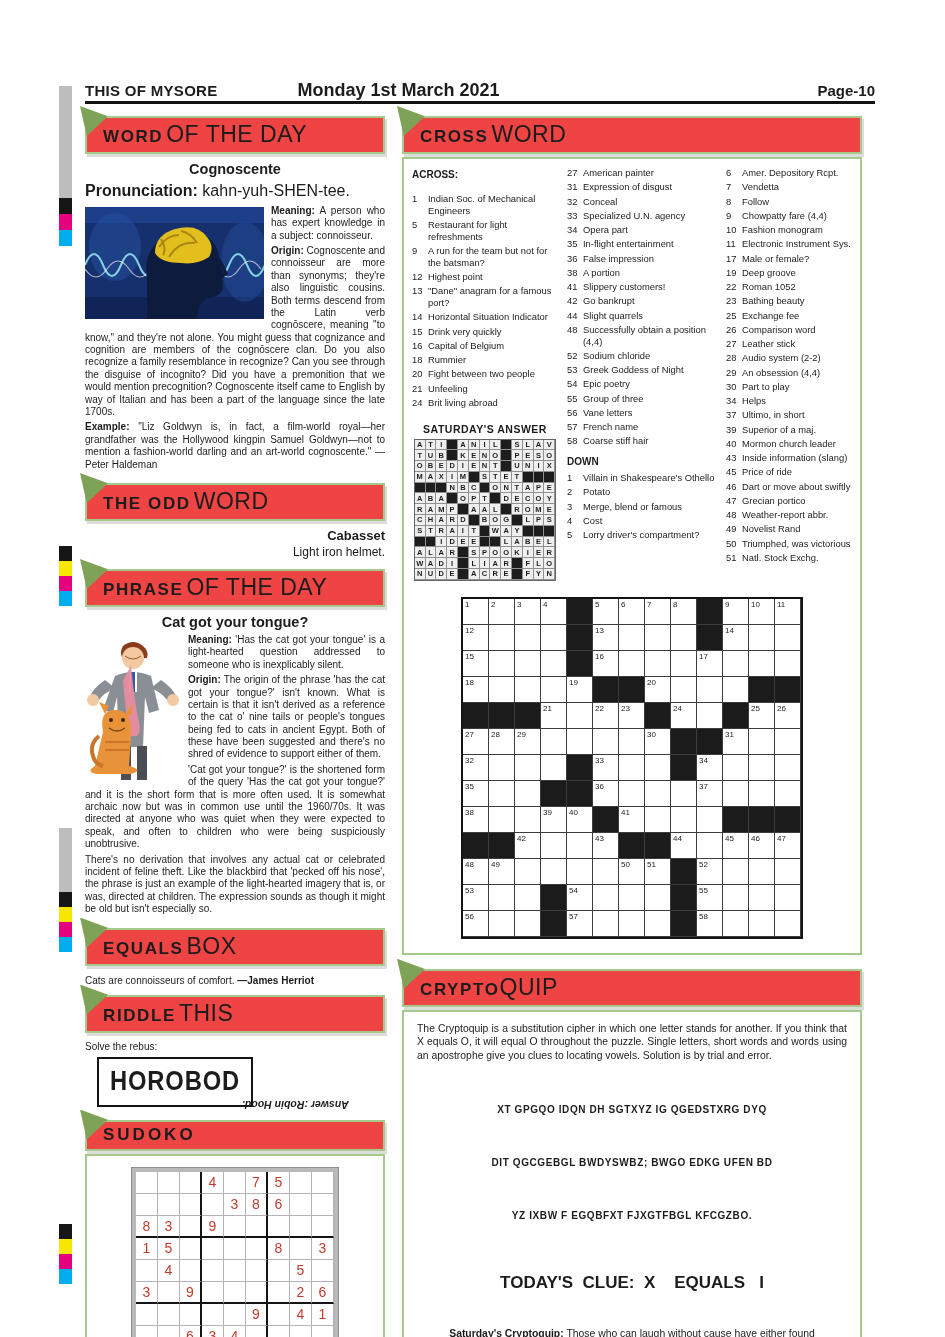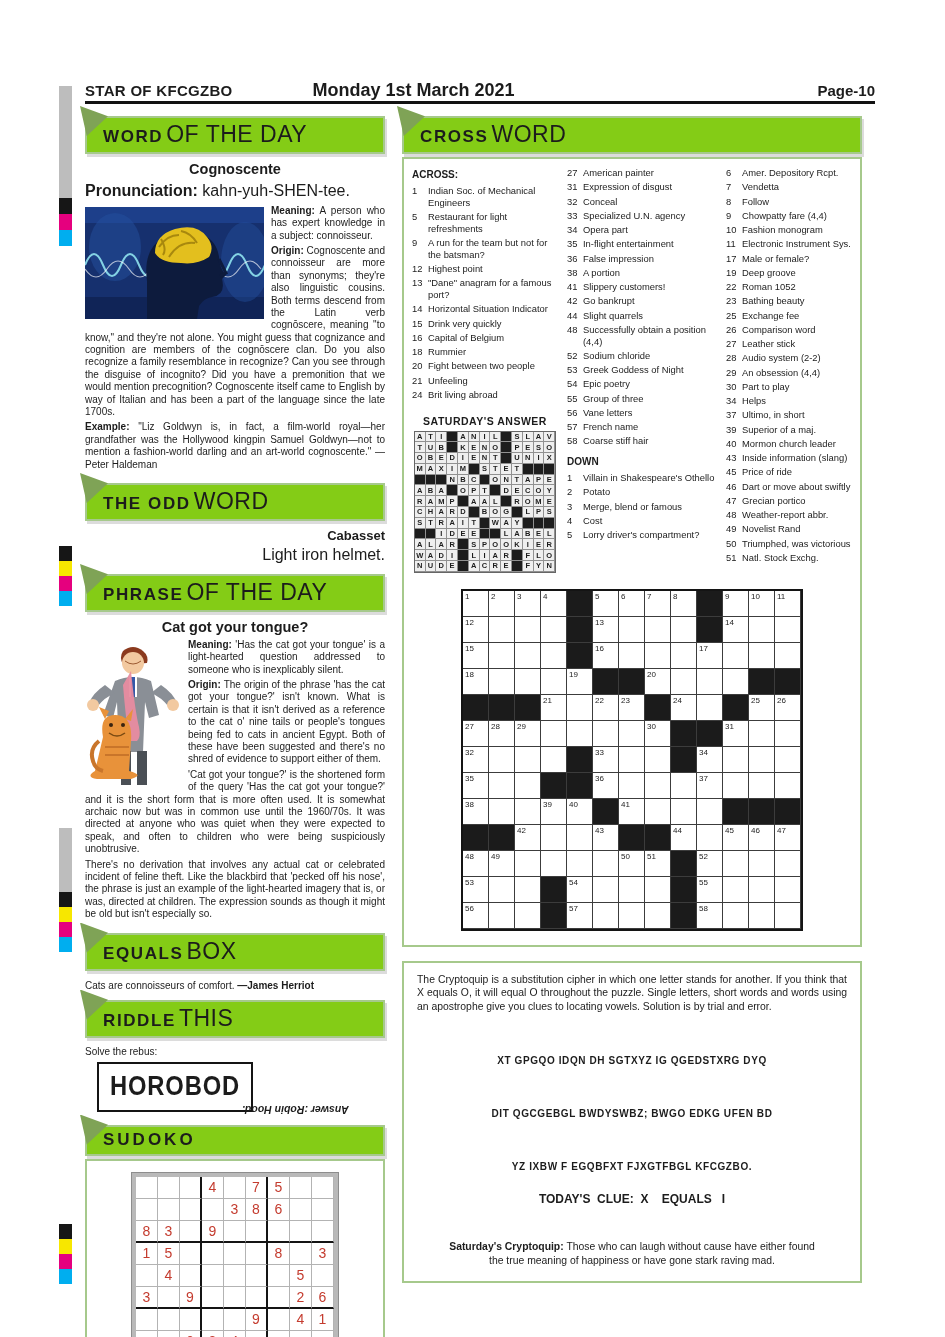--- a/index.html
+++ b/index.html
@@ -10,36 +10,36 @@
   .mh-title{font-weight:700;font-size:15px;letter-spacing:.3px;}
   .mh-date{font-weight:700;font-size:18px;margin-left:80px;}
   .mh-page{font-weight:700;font-size:15px;margin-left:auto;}
   .rule{position:absolute;top:101px;left:85px;right:70px;height:3px;background:#121212;}
   
   .content{position:absolute;top:116px;left:85px;display:flex;gap:17px;}
   .col-left{width:300px;}
   .col-right{width:460px;}
   section{margin-bottom:9px;position:relative;}
   
-  .sec-head{position:relative;border:2px solid #a6c98c;background:#84cc16;padding:3px 10px 4px 16px;
+  .sec-head{position:relative;border:2px solid #a6c98c;background:#ef4444;padding:3px 10px 4px 16px;
             box-shadow:2px 3px 0 #dcdcdc;}
   .flag{position:absolute;top:-12px;left:-7px;width:28px;height:30px;background:#7fa356;
         clip-path:polygon(0 0,100% 34%,24% 100%);}
   .h-bold{font-weight:800;font-size:17px;letter-spacing:1.6px;}
   .h-light{font-weight:400;font-size:23px;letter-spacing:.5px;margin-left:3px;}
   
   .sec-body{font-size:10px;line-height:1.24;}
   .just{text-align:justify;margin:0 0 3px;}
   .center-title{text-align:center;font-weight:700;font-size:14.5px;margin:7px 0 2px;}
   .pron{margin:0 0 4px;font-size:16px;}
   .media-wrap svg{float:left;margin:2px 7px 1px 0;}
   
   .odd-body{text-align:right;}
   .odd-word{font-weight:700;font-size:13px;margin:7px 0 1px;}
-  .odd-def{font-size:16px;}
+  .odd-def{font-size:12px;}
   
   .quote-line{font-size:10px;margin-top:9px;}
   .quote-author{font-weight:700;}
   
   .riddle-prompt{font-size:10px;margin:8px 0 5px;}
   .rebus-box{width:152px;height:46px;border:2px solid #141414;display:flex;align-items:center;
              justify-content:center;font-size:27px;font-weight:700;letter-spacing:1px;
              transform-origin:left center;margin-left:12px;}
   .riddle-answer{transform:rotate(180deg);font-style:italic;font-weight:700;font-size:10.5px;
                  width:fit-content;margin:-8px 36px 0 auto;}
@@ -51,21 +51,21 @@
   .sucell{border-right:1px solid #b3b3b3;border-bottom:1px solid #b3b3b3;box-sizing:border-box;
           display:flex;align-items:center;justify-content:center;font-size:14px;color:#c43b2e;background:#fff;}
   .sucell.br{border-right:2px solid #141414;}
   .sucell.bb{border-bottom:2px solid #141414;}
   
   .xword-box{padding:8px 8px 14px;}
   .clues{display:flex;gap:9px;font-size:9.4px;}
   .clue-col1{width:146px;flex:none;}
   .clue-col2{width:150px;flex:none;}
   .clue-col3{width:146px;flex:none;}
-  .across-label{font-weight:700;font-size:10px;margin:2px 0 5px;}
+  .across-label{font-weight:700;font-size:10px;margin:2px 0 13px;}
   .down-label{font-weight:700;font-size:10px;margin:9px 0 5px;}
   .clue{display:flex;margin-bottom:2.5px;line-height:1.25;}
   .cnum{width:16px;flex:none;}
   .ctext{flex:1;}
   .sat-answer{margin-top:14px;}
   .sat-title{font-weight:700;font-size:10.5px;text-align:center;letter-spacing:.5px;margin-bottom:4px;}
   #sat-grid{display:grid;grid-template-columns:repeat(13,10.8px);grid-auto-rows:10.8px;
             border:1px solid #666;width:fit-content;margin:0 auto;background:#fff;}
   .scell{border-right:1px solid #919191;border-bottom:1px solid #919191;box-sizing:border-box;
          display:flex;align-items:center;justify-content:center;font-size:7.5px;font-weight:700;background:#efefef;}
@@ -74,21 +74,21 @@
               border:2px solid #141414;width:fit-content;margin:16px auto 0;background:#fff;}
   .xcell{border-right:1px solid #3c3c3c;border-bottom:1px solid #3c3c3c;box-sizing:border-box;
          position:relative;background:#fff;}
   .xcell.black{background:#1b1b1b;}
   .xnum{position:absolute;top:1px;left:2px;font-size:8px;line-height:9px;}
   
   .crypto-sec{margin-top:14px;}
   .crypto-box{padding:10px 13px 12px;}
   .crypto-intro{font-size:10.4px;line-height:1.3;text-align:justify;margin:0;}
   .cq-line{text-align:center;font-weight:700;font-size:10px;letter-spacing:.6px;margin-top:42px;}
-  .cq-clue{text-align:center;font-weight:700;font-size:12px;margin-top:20px;white-space:pre;}
+  .cq-clue{text-align:center;font-weight:700;font-size:17px;margin-top:52px;white-space:pre;}
   .cq-sat{margin-top:34px;text-align:center;font-size:10.4px;line-height:1.35;padding:0 30px;}
   .cq-sat b{font-weight:700;}
 </style>
 </head>
 <body>
 
 <div class="page">
   <div id="calib">
       <div style="position: absolute; left: 59px; top: 86px; width: 13px; height: 112px; background: rgb(189, 189, 189);"></div>
       <div style="position: absolute; left: 59px; top: 198px; width: 13px; height: 16px; background: rgb(22, 22, 22);"></div>
@@ -103,21 +103,21 @@
       <div style="position: absolute; left: 59px; top: 907px; width: 13px; height: 15px; background: rgb(247, 231, 0);"></div>
       <div style="position: absolute; left: 59px; top: 922px; width: 13px; height: 15px; background: rgb(229, 0, 126);"></div>
       <div style="position: absolute; left: 59px; top: 937px; width: 13px; height: 15px; background: rgb(0, 174, 239);"></div>
       <div style="position: absolute; left: 59px; top: 1224px; width: 13px; height: 15px; background: rgb(22, 22, 22);"></div>
       <div style="position: absolute; left: 59px; top: 1239px; width: 13px; height: 15px; background: rgb(247, 231, 0);"></div>
       <div style="position: absolute; left: 59px; top: 1254px; width: 13px; height: 15px; background: rgb(229, 0, 126);"></div>
       <div style="position: absolute; left: 59px; top: 1269px; width: 13px; height: 15px; background: rgb(0, 174, 239);"></div>
     </div>
 
   <header class="masthead">
-    <span class="mh-title">STAR OF KFCGZBO</span>
+    <span class="mh-title">THIS OF MYSORE</span>
     <span class="mh-date">Monday 1st March 2021</span>
     <span class="mh-page">Page-10</span>
   </header>
   <div class="rule"></div>
 
   <div class="content">
 
     <div class="col-left">
 
       <section>
@@ -1048,20 +1048,24 @@
                 <span class="xnum">58</span>
               </div>
               <div class="xcell"></div>
               <div class="xcell"></div>
               <div class="xcell"></div>
             </div>
         </div>
       </section>
 
       <section class="crypto-sec">
+        <div class="sec-head">
+          <span class="flag"></span>
+          <span class="h-bold">CRYPTO</span><span class="h-light" style="margin-left:0;">QUIP</span>
+        </div>
         <div class="green-box crypto-box">
           <p class="crypto-intro">The Cryptoquip is a substitution cipher in which one letter stands for another.  If you think that X equals O, it will equal O throughout the puzzle.  Single letters, short words and words using an apostrophe give you clues to locating vowels. Solution is by trial and error.</p>
           <div id="cq-lines">
               <div class="cq-line">XT GPGQO IDQN DH SGTXYZ IG QGEDSTXRG DYQ</div>
               <div class="cq-line">DIT QGCGEBGL BWDYSWBZ; BWGO EDKG UFEN BD</div>
               <div class="cq-line">YZ IXBW F EGQBFXT FJXGTFBGL KFCGZBO.</div>
             </div>
           <div class="cq-clue">TODAY'S  CLUE:  X    EQUALS   I</div>
           <div class="cq-sat">
             <b>Saturday's Cryptoquip:</b>

